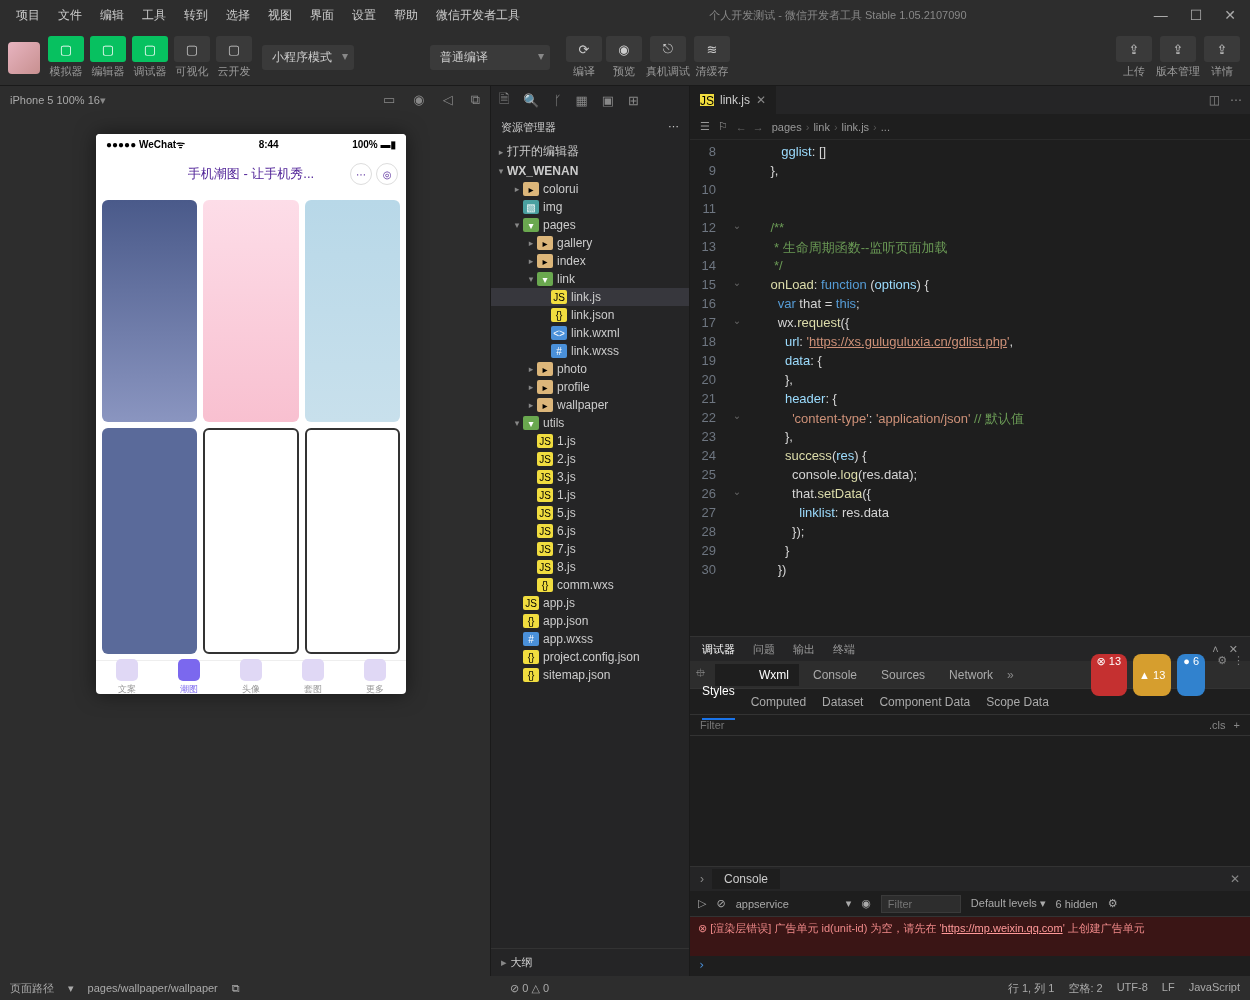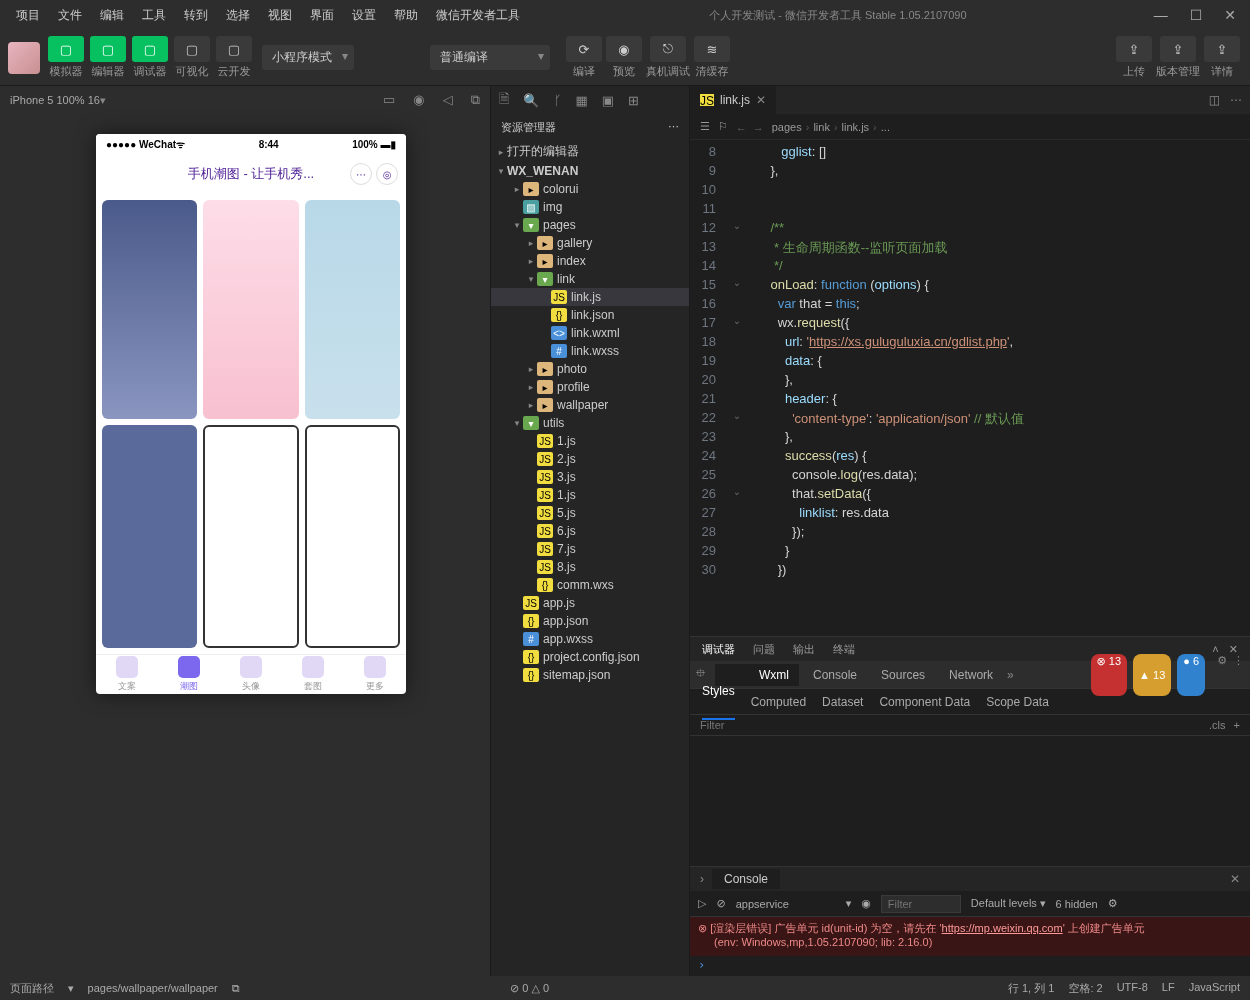--- a/index.html
+++ b/index.html
@@ -43,21 +43,21 @@
 .phone-tab { padding: 8px 10px; color: #888; }
 .phone-tab.active { color: #7b68ee; border-bottom: 2px solid #7b68ee; }
 .phone-grid { flex: 1; display: grid; grid-template-columns: repeat(3,1fr); gap: 6px; padding: 6px; overflow: hidden; }
 .wp { border-radius: 6px; }
 .wp1 { background: linear-gradient(180deg,#4a5a8a,#8a95c0); }
 .wp2 { background: linear-gradient(180deg,#fddde8,#f8c0d0); }
 .wp3 { background: linear-gradient(180deg,#b8d8e8,#c8e0ec); }
 .wp4 { background: #5a6a9a; }
 .wp5 { background: #fff; border: 2px solid #333; }
 .wp6 { background: #fff; border: 2px solid #333; }
-.phone-nav { height: 40px; display: flex; justify-content: space-around; align-items: center; border-top: 1px solid #eee; }
+.phone-nav { height: 34px; display: flex; justify-content: space-around; align-items: center; border-top: 1px solid #eee; }
 .phone-nav-item { display: flex; flex-direction: column; align-items: center; font-size: 9px; color: #999; }
 .phone-nav-item.active { color: #7b68ee; }
 .phone-nav-item .ni { width: 22px; height: 22px; border-radius: 5px; background: #e0d8f5; margin-bottom: 2px; }
 .phone-nav-item.active .ni { background: #7b68ee; }
 
 
 .explorer { width: 200px; background: #252526; display: flex; flex-direction: column; border-left: 1px solid #1a1a1a; border-right: 1px solid #1a1a1a; }
 .explorer-icons { height: 28px; display: flex; align-items: center; gap: 14px; padding: 0 8px; color: #888; }
 .explorer-icons span { cursor: pointer; font-size: 13px; }
 .explorer-header { padding: 6px 10px; color: #ccc; font-size: 11px; display: flex; justify-content: space-between; }
@@ -441,20 +441,21 @@
             <span class="ficon ic-json">{}</span>
             <span>project.config.json</span>
           </div>
           <div class="tree-item" style="padding-left: 20px;">
             <span class="arrow"></span>
             <span class="ficon ic-json">{}</span>
             <span>sitemap.json</span>
           </div>
         </div>
     </div>
+    <div class="outline"><span class="arrow">▸</span><span>大纲</span></div>
   </div>
 
   <div class="editor-panel">
     <div class="editor-tabs">
       <div class="editor-tab">
         <span class="ficon ic-js">JS</span>
         <span>link.js</span>
         <span class="close">✕</span>
       </div>
       <div class="ed-icons">
@@ -585,21 +586,20 @@
           <span style="min-width:100px">appservice</span>
           <span>▾</span>
           <span>◉</span>
           <input style="width: 80px;" placeholder="Filter">
           <span><span>Default levels</span> ▾</span>
           <span>6 hidden</span>
           <span>⚙</span>
         </div>
         <div class="console-out">
           <div>⊗ <span>[渲染层错误] 广告单元 id(unit-id) 为空，请先在 '</span><span class="url">https://mp.weixin.qq.com</span><span>' 上创建广告单元</span></div>
-          <div style="padding-left:16px">(env: Windows,mp,1.05.2107090; lib: 2.16.0)</div>
         </div>
         <div class="console-prompt">›</div>
       </div>
     </div>
   </div>
 </div>
 
 <div class="statusbar">
   <span>页面路径</span>
   <span>▾</span>

